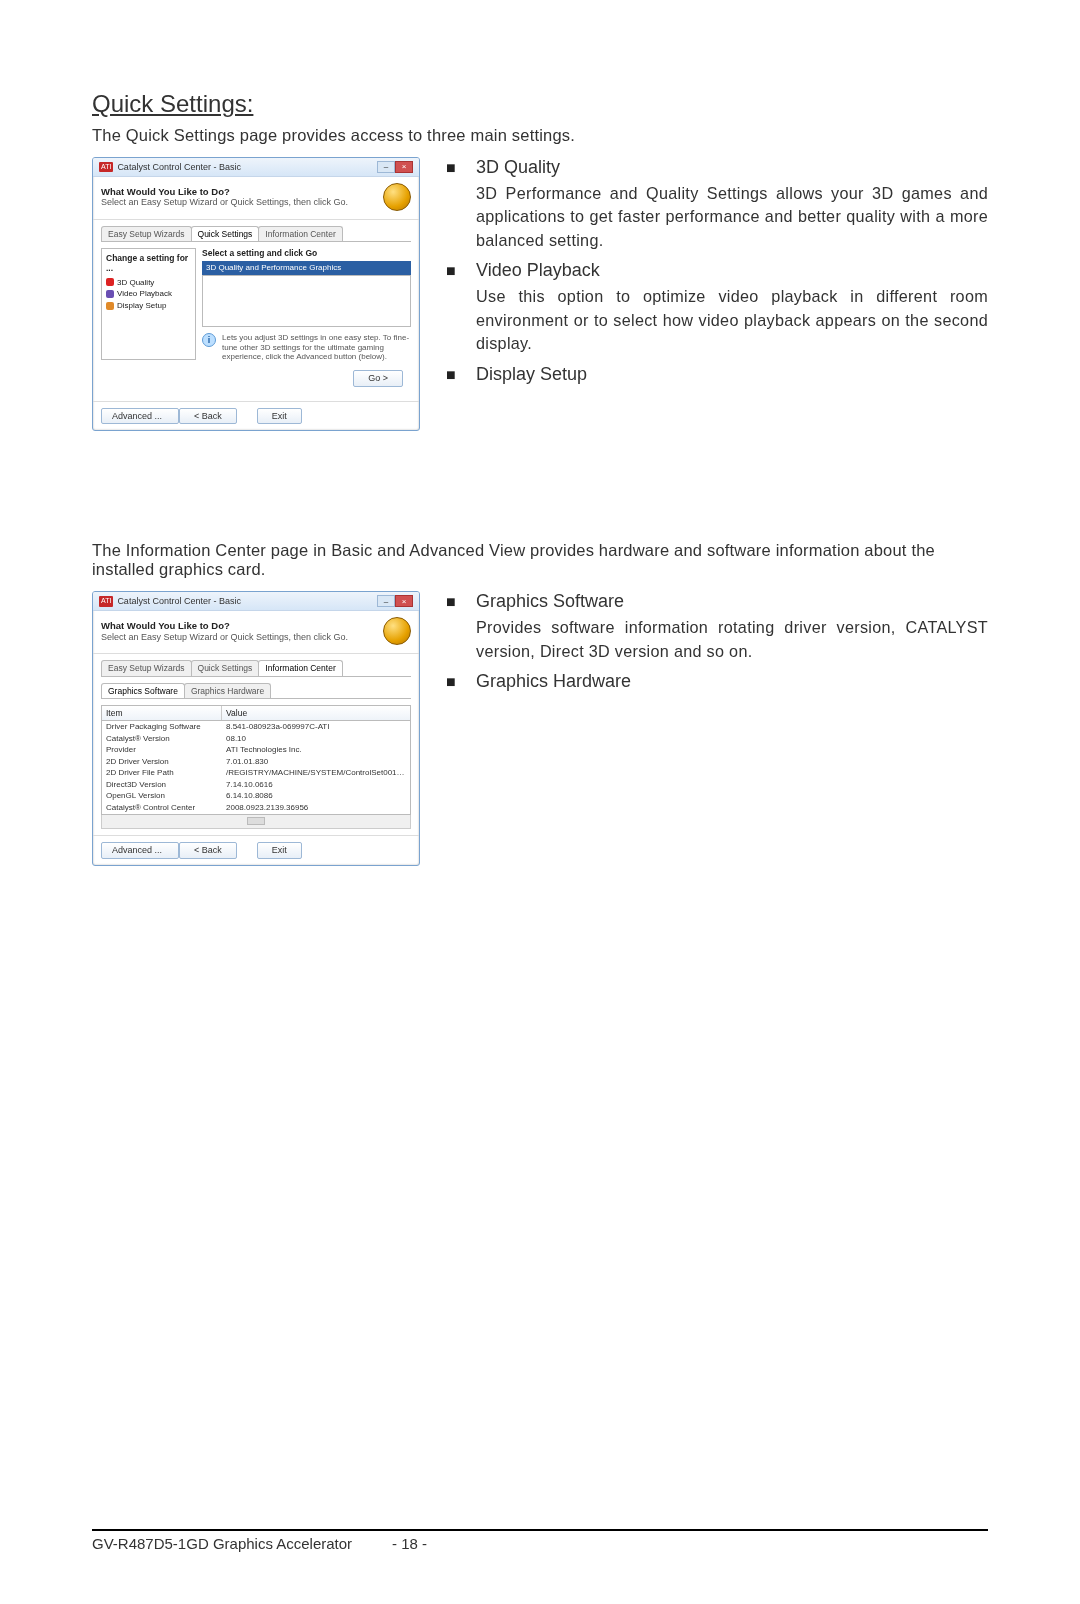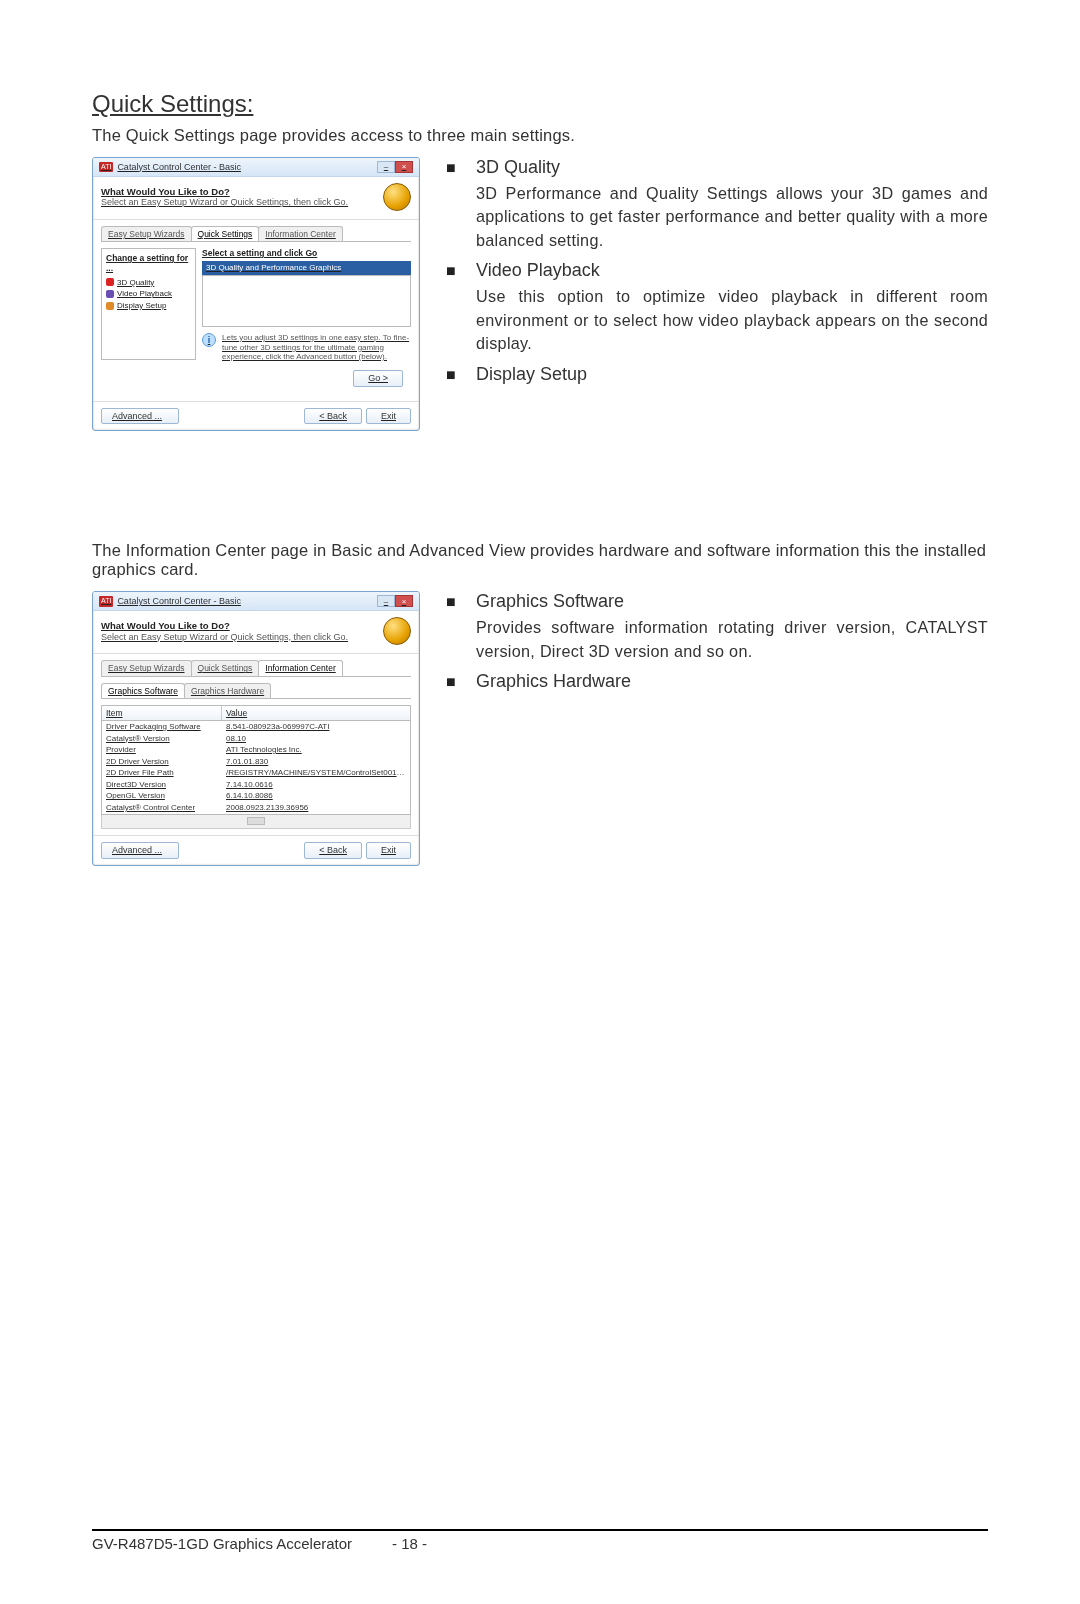--- a/index.html
+++ b/index.html
@@ -4,21 +4,21 @@
 <style>
   * { box-sizing: border-box; margin: 0; padding: 0; }
   html, body { width: 1080px; height: 1604px; background: #fff; font-family: Arial, Helvetica, sans-serif; color: #222; }
   .page { padding: 90px 56px 40px 92px; width: 1080px; height: 1604px; position: relative; }
   .content { width: 896px; }
 
   .sec-title { font-size: 24px; font-weight: 400; text-decoration: underline; margin-bottom: 8px; color: #333; }
   .sec-intro { font-size: 16.5px; margin-bottom: 12px; color: #333; letter-spacing: 0.2px; }
 
   .row { display: flex; gap: 26px; align-items: flex-start; }
-  .screenshot-box { width: 328px; flex: 0 0 328px; text-decoration: underline; }
+  .screenshot-box { width: 328px; flex: 0 0 328px; }
   .descs { flex: 1 1 auto; }
 
   .bullet-item { display: flex; margin-bottom: 8px; }
   .sq { font-size: 16px; width: 30px; flex: 0 0 30px; line-height: 22px; }
   .b-title { font-size: 18px; margin-bottom: 4px; color: #333; }
   .b-body { font-size: 16.2px; line-height: 1.45; color: #333; text-align: justify; letter-spacing: 0.3px; }
 
   .section2 { margin-top: 110px; }
 
   
@@ -51,23 +51,23 @@
   .right-pane { flex:1; display:flex; flex-direction:column; }
   .right-pane .hdr { font-weight: bold; font-size: 8.5px; margin-bottom:3px; }
   .right-pane .sel-strip { background:#2b5fa3; color:#fff; font-size:8px; padding:2px 4px; }
   .right-pane .whitearea { flex:1; border:1px solid #bbb; min-height: 52px; }
   .tip { display:flex; gap:6px; align-items:flex-start; margin-top:6px; }
   .tip-i { width:14px; height:14px; border-radius:50%; background:#bcdfff; border:1px solid #5e9bd6; color:#1a5aa0; font-size:9px; display:flex; align-items:center; justify-content:center; flex:0 0 14px; font-weight:bold;}
   .tip-txt { font-size: 8px; color:#555; }
 
   .btn-row { display:flex; justify-content:flex-end; gap:8px; padding: 8px; }
   .btn { border:1px solid #9db8d6; background:linear-gradient(#fff,#e8eff7); padding: 2px 14px; font-size: 9px; color:#333; border-radius:2px; }
-  .adv-row { display:flex; justify-content:space-between; padding: 6px 8px; border-top:1px solid #ddd; }
+  .adv-row { display:flex; padding: 6px 8px; border-top:1px solid #ddd; }
   .adv-row .btn.adv { padding: 2px 16px 2px 10px; }
-  .adv-row .rbtns { display:flex; gap:4px; }
+  .adv-row .rbtns { display:flex; gap:20px; }
 
   
   .tbl { border:1px solid #bbb; height: 110px; overflow:hidden; }
   .tbl-head { display:flex; background:linear-gradient(#fff,#eef3f9); border-bottom:1px solid #bbb; font-size:8.5px; }
   .tbl-head .c1 { flex:0 0 120px; padding:2px 4px; border-right:1px solid #ccc; }
   .tbl-head .c2 { flex:1; padding:2px 4px; }
   .tbl-body { font-size: 8px; }
   .tbl-row { display:flex; }
   .tbl-row .c1 { flex:0 0 120px; padding:1px 4px; color:#333; }
   .tbl-row .c2 { flex:1; padding:1px 4px; color:#333; white-space:nowrap; overflow:hidden; text-overflow:ellipsis; }
@@ -171,21 +171,21 @@
           <div class="bullet-item">
             <div class="sq">■</div>
             <div style="flex: 1 1 0%;">
               <div class="b-title">Display Setup</div>
             </div>
           </div>
         </div>
   </div>
 
   <div class="section2">
-    <div class="sec-intro">The Information Center page in Basic and Advanced View provides hardware and software information this the installed graphics card.</div>
+    <div class="sec-intro">The Information Center page in Basic and Advanced View provides hardware and software information about the installed graphics card.</div>
 
     <div class="row">
       <div class="screenshot-box">
         <div class="dialog">
           <div class="dlg-title">
             <span class="ati">ATI</span>
             <span class="t">Catalyst Control Center - Basic</span>
             <div class="wbtns">
               <span class="wbtn">–</span>
               <span class="wbtn cls">×</span>

